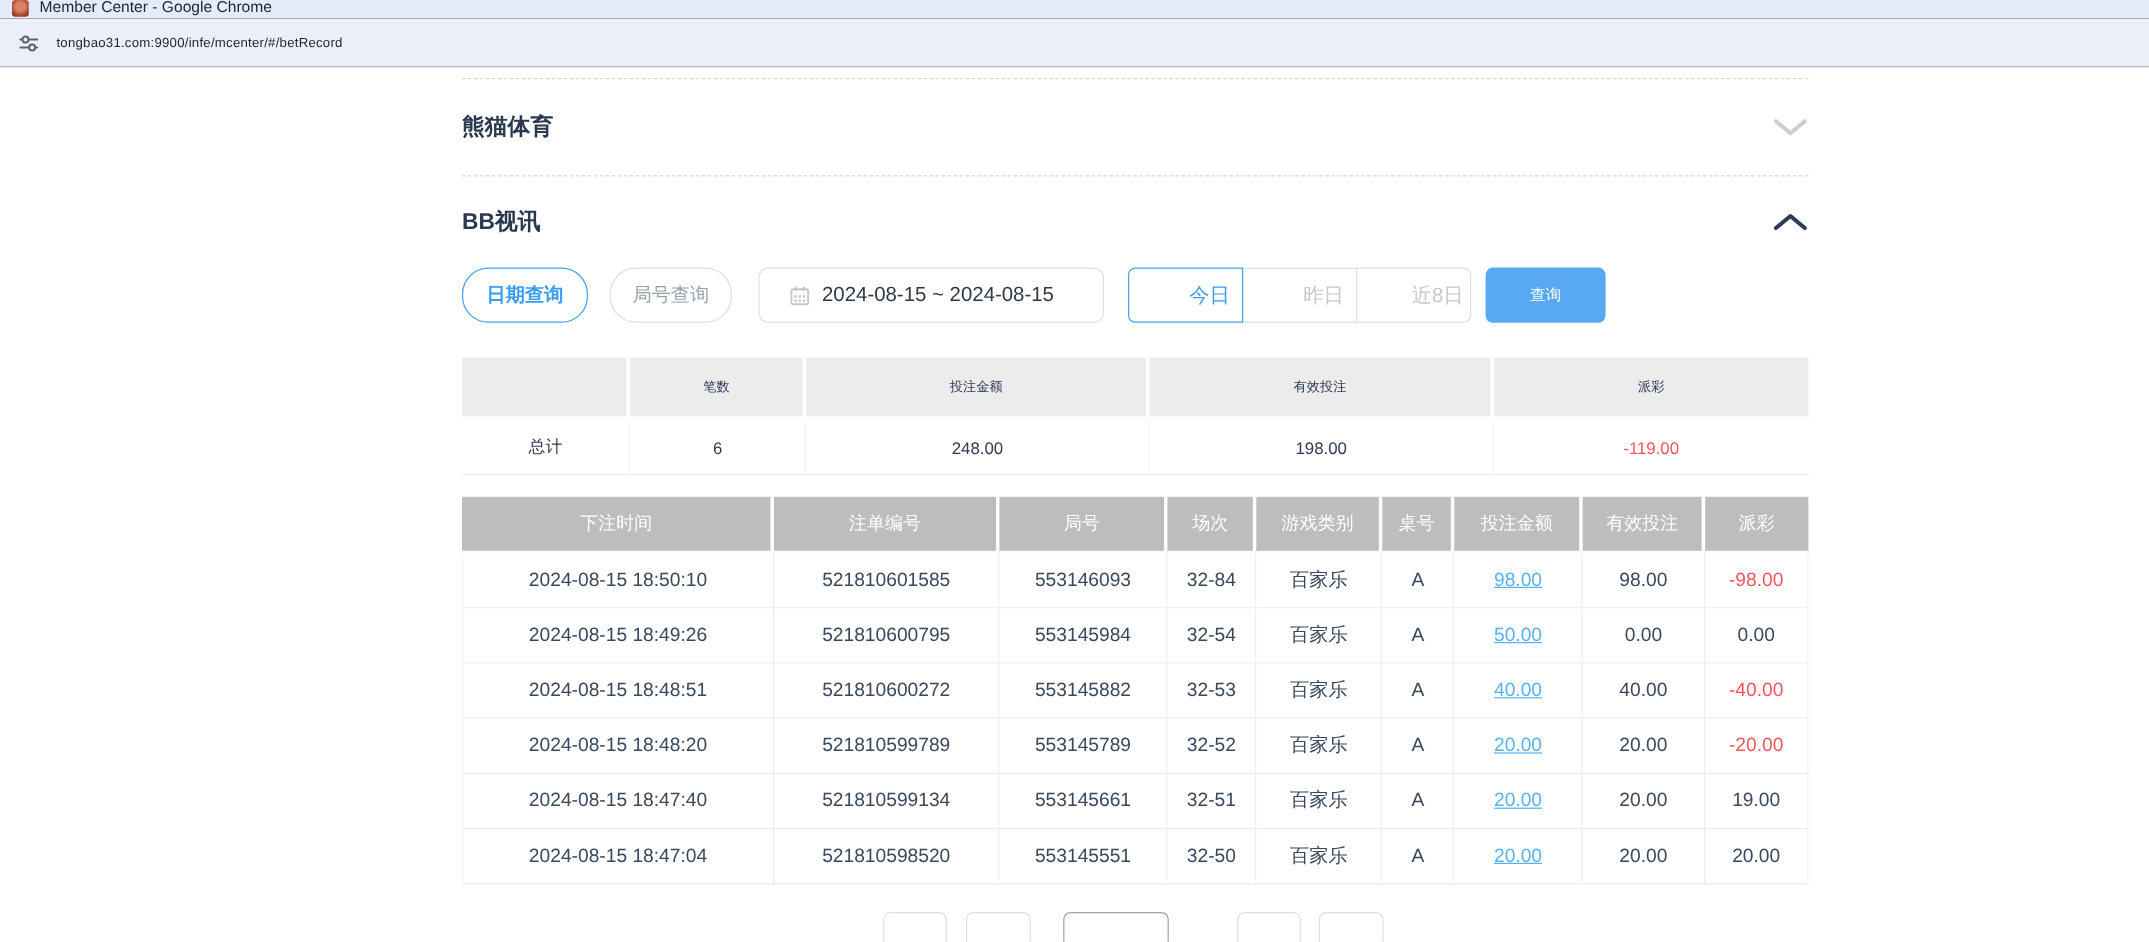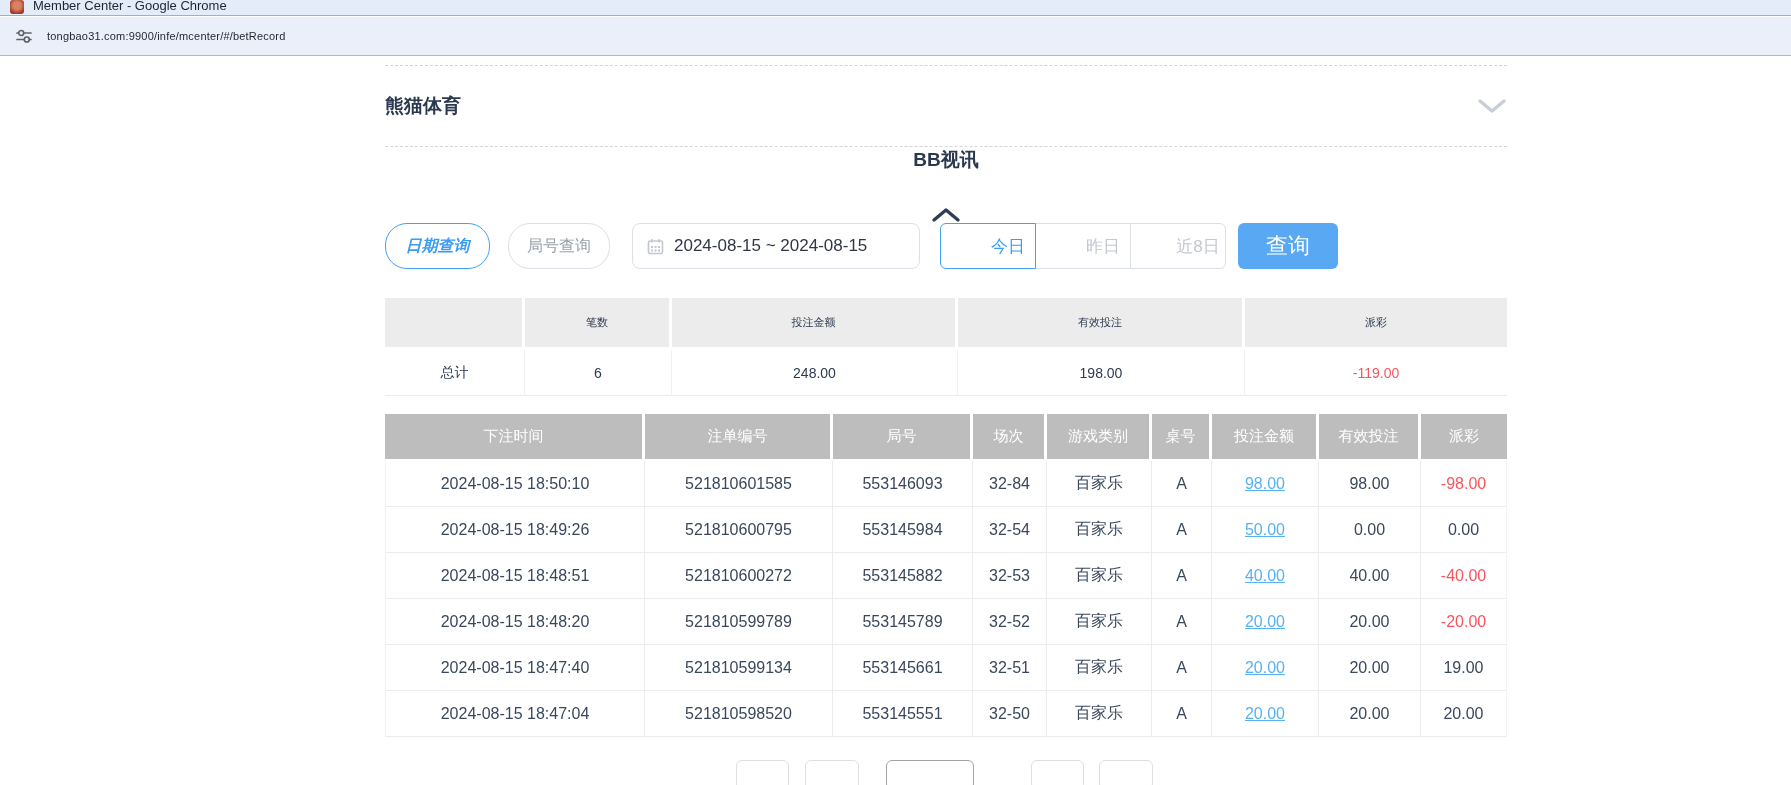--- a/index.html
+++ b/index.html
@@ -21,41 +21,41 @@
                justify-content:center; border-radius:50%; cursor:pointer; }
   .url-text { font-size:11px; color:#1f242b; margin-left:8px; letter-spacing:.2px; }
 
   
   .content { position:absolute; left:385px; top:57px; width:1122px; }
   .hr-dash { border-top:1px dashed #d5d5d5; height:0; margin-top:8px; }
   .hr-dash.second { margin-top:0; }
 
   .section-head { display:flex; align-items:center; justify-content:space-between; cursor:pointer; }
   .section-head.first  { height:80px; }
-  .section-head.second { height:76px;flex-direction:column; }
+  .section-head.second { height:76px; }
   .section-title { font-size:19px; font-weight:bold; color:#2b3950; }
   .chev { display:block; }
 
   
   .filter-row { height:46px; display:flex; align-items:stretch; }
   .pill { height:46px; background:#fff; border-radius:22px; display:flex; align-items:center;
           justify-content:center; font-size:16px; cursor:pointer; }
-  .pill.active { width:105px; border:1px solid #45a0f5; color:#3b9cf5; font-weight:bold;font-style:italic; }
+  .pill.active { width:105px; border:1px solid #45a0f5; color:#3b9cf5; font-weight:bold; }
   .pill.plain  { width:102px; border:1px solid #dcdfe6; color:#98a1ab; margin-left:18px; }
   .date-input { width:288px; margin-left:22px; border:1px solid #dcdfe6; border-radius:8px;
-                display:flex; align-items:center; padding:0 14px; gap:10px; cursor:pointer; }
+                display:flex; align-items:center; padding:0 25px; gap:10px; cursor:pointer; }
   .date-text { font-size:17px; color:#2f3747; font-weight:500; white-space:nowrap; }
   .seg-group { display:flex; margin-left:20px; }
   .seg { width:96px; background:#fff; border:1px solid #dcdfe6; color:#c3c8d0; font-size:17px;
          display:flex; align-items:center; justify-content:center; cursor:pointer;padding-left:40px; }
   .seg.first { border:1px solid #45a0f5; color:#3b9cf5; border-radius:6px 0 0 6px; z-index:2; }
   .seg.mid   { margin-left:-1px; }
   .seg.last  { margin-left:-1px; border-radius:0 6px 6px 0; }
   .query-btn { width:100px; margin-left:12px; background:#58a8f4; color:#fff; border:none;
-               border-radius:6px; font-size:22px; display:flex; align-items:center;
+               border-radius:6px; font-size:13px; display:flex; align-items:center;
                justify-content:center; cursor:pointer; }
 
   
   table { border-collapse:separate; border-spacing:0; width:1122px; table-layout:fixed; }
   .summary-table { margin-top:29px; }
   .summary-table th { background:#ececec; height:52px; font-size:11px; font-weight:400;
                       color:#2d3b52; border-right:3px solid #fff; border-bottom:3px solid #fff; }
   .summary-table th:last-child { border-right:none; }
   .summary-table td { height:46px; text-align:center; font-size:14px; color:#2d3b52;
                       border-bottom:1px solid #ececec; border-right:1px solid #f1f1f1; background:#fff; }

